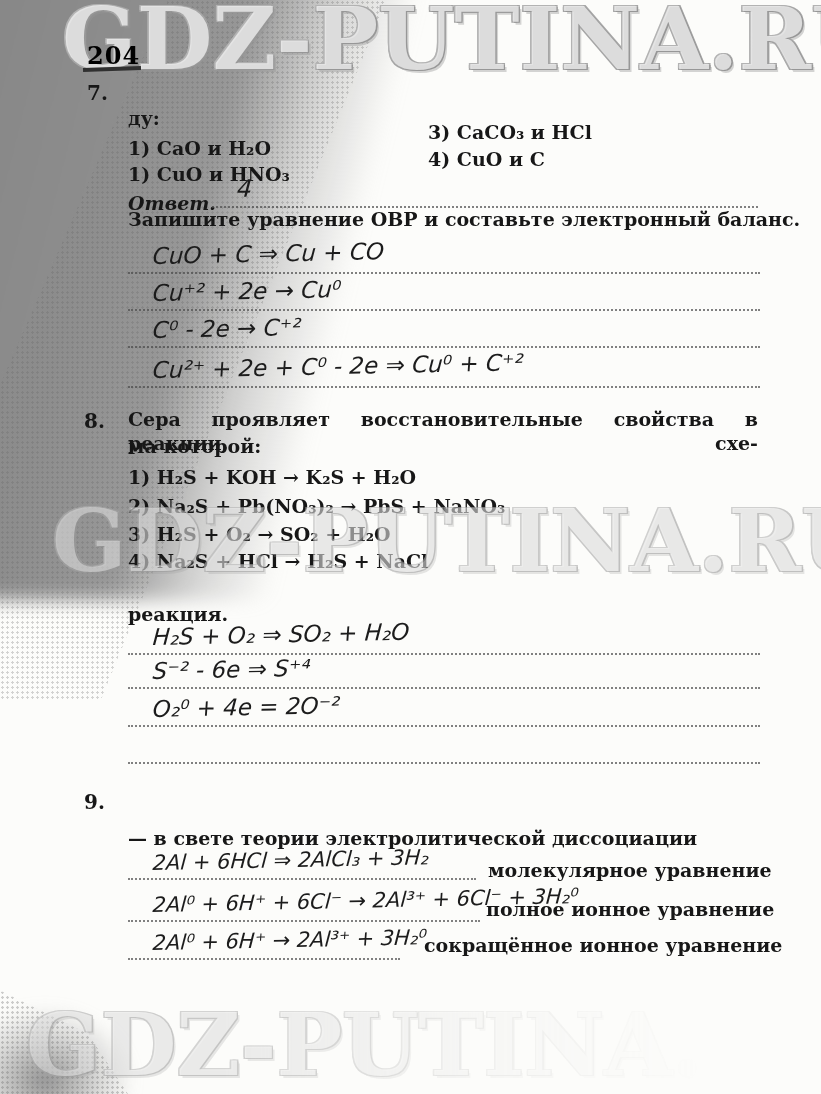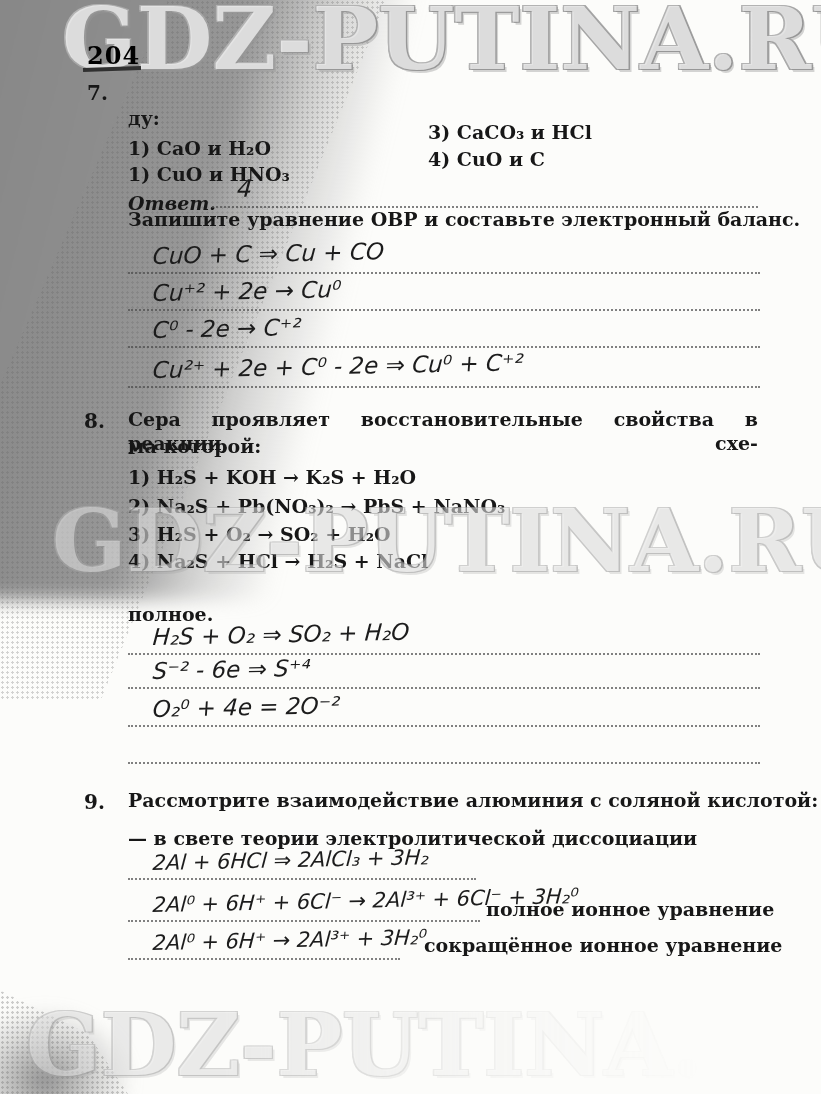--- a/index.html
+++ b/index.html
@@ -122,40 +122,40 @@
 
   <div class="pt qnum" style="left:84px;top:409px;">8.</div>
   <div class="pt just" style="left:128px;top:408px;width:630px;">Сера проявляет восстановительные свойства в реакции, схе-</div>
   <div class="pt" style="left:128px;top:435px;">ма которой:</div>
 
   <div class="pt" style="left:128px;top:466px;">1) H₂S + KOH → K₂S + H₂O</div>
   <div class="pt" style="left:128px;top:495px;">2) Na₂S + Pb(NO₃)₂ → PbS + NaNO₃</div>
   <div class="pt" style="left:128px;top:523px;">3) H₂S + O₂ → SO₂ + H₂O</div>
   <div class="pt" style="left:128px;top:550px;">4) Na₂S + HCl → H₂S + NaCl</div>
 
-  <div class="pt" style="left:128px;top:603px;">полное.</div>
+  <div class="pt" style="left:128px;top:603px;">реакция.</div>
 
   <div class="hw-row" style="left:128px;top:619px;width:632px;height:34px;">
     <span class="hw">H₂S + O₂ ⇒ SO₂ + H₂O</span>
   </div>
   <div class="hw-row" style="left:128px;top:654px;width:632px;height:33px;">
     <span class="hw">S⁻² - 6e ⇒ S⁺⁴</span>
   </div>
   <div class="hw-row" style="left:128px;top:689px;width:632px;height:36px;">
     <span class="hw">O₂⁰ + 4e = 2O⁻²</span>
   </div>
   <div class="hw-row" style="left:128px;top:726px;width:632px;height:36px;"></div>
 
   <div class="pt qnum" style="left:84px;top:790px;">9.</div>
-  <div class="pt" style="left:128px;top:789px;">Рассмотрите взаимодействие алюминия с соляной кислотой:</div>
   <div class="pt" style="left:128px;top:827px;">— в свете теории электролитической диссоциации</div>
 
   <div class="hw-row" style="left:128px;top:844px;width:348px;height:34px;">
     <span class="hw hw-sm">2Al + 6HCl ⇒ 2AlCl₃ + 3H₂</span>
   </div>
+  <div class="pt" style="left:488px;top:859px;">молекулярное уравнение</div>
 
   <div class="hw-row" style="left:128px;top:886px;width:352px;height:34px;">
     <span class="hw hw-sm">2Al⁰ + 6H⁺ + 6Cl⁻ → 2Al³⁺ + 6Cl⁻ + 3H₂⁰</span>
   </div>
   <div class="pt" style="left:486px;top:898px;">полное ионное уравнение</div>
 
   <div class="hw-row" style="left:128px;top:924px;width:272px;height:34px;">
     <span class="hw hw-sm">2Al⁰ + 6H⁺ → 2Al³⁺ + 3H₂⁰</span>
   </div>
   <div class="pt" style="left:424px;top:934px;">сокращённое ионное уравнение</div>

